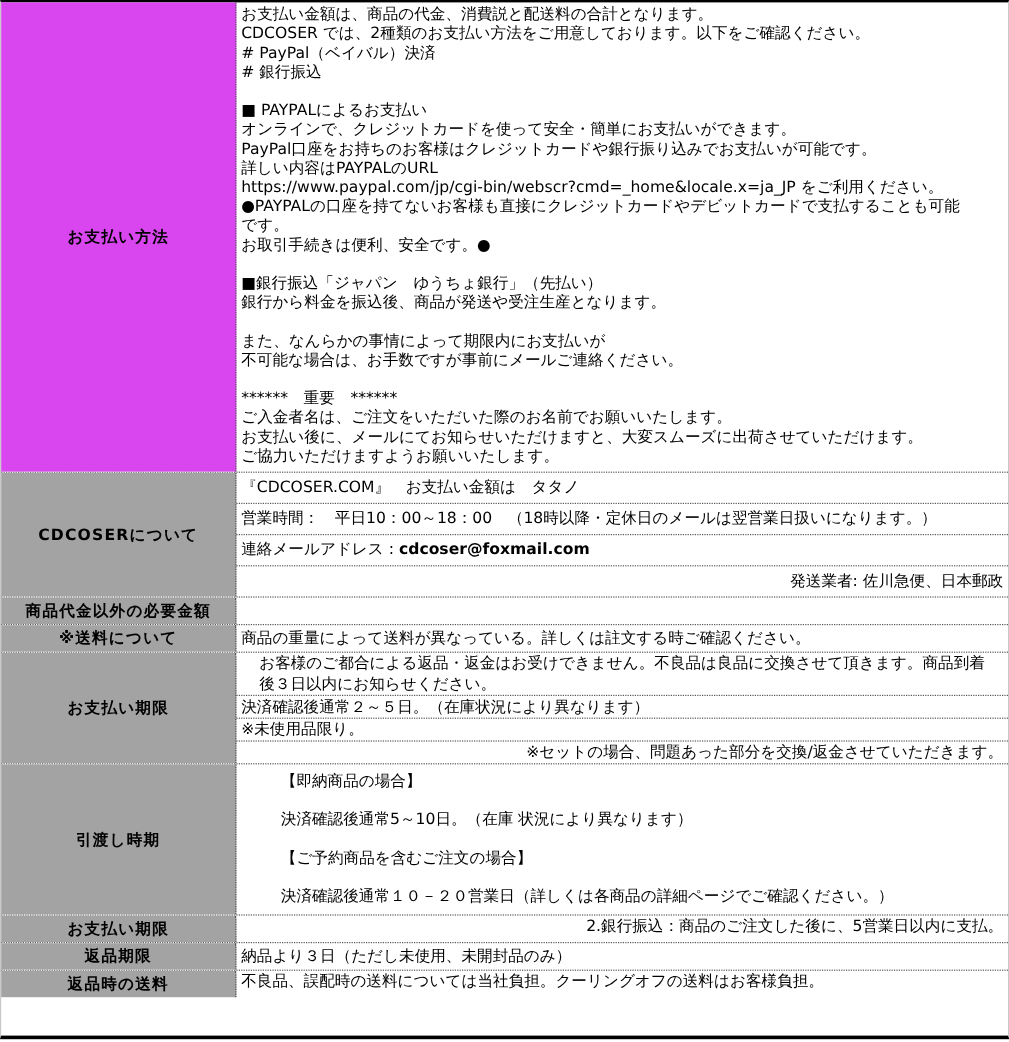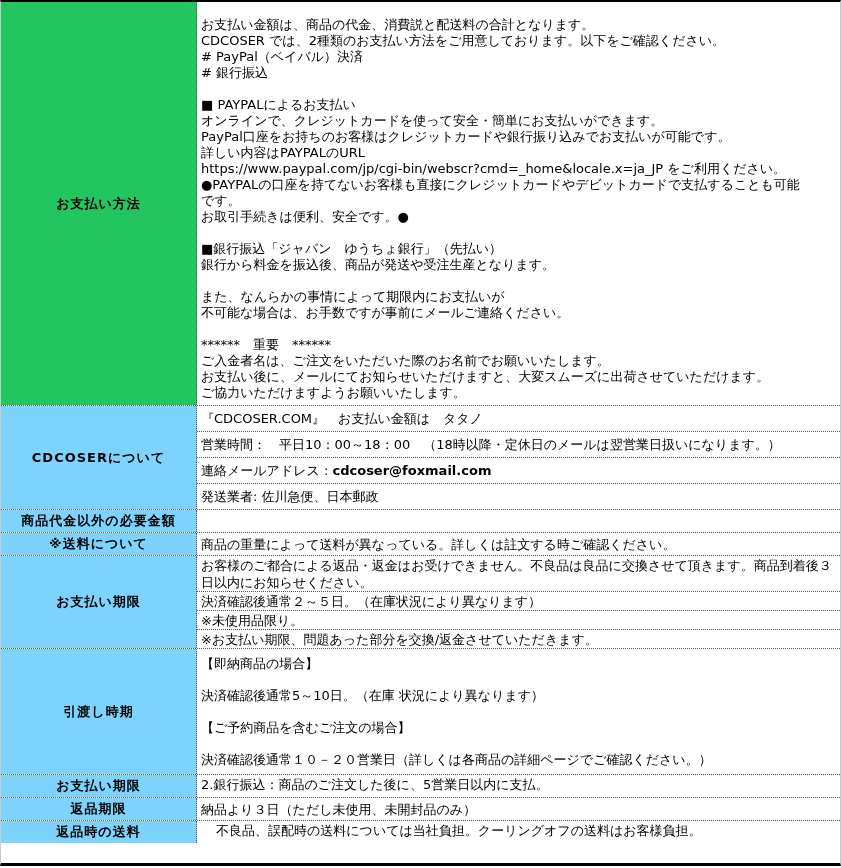--- a/index.html
+++ b/index.html
@@ -24,49 +24,49 @@
   }
   .row {
     display: flex;
     border-bottom: 1px dotted #555555;
     width: 100%;
   }
   .row:last-child { border-bottom: none; }
   .th {
     width: 196px;
     min-width: 196px;
-    background: #7dd3fc;
+    background: #a3a3a3;
     border-right: 1px dotted #555555;
     display: flex;
     align-items: center;
     justify-content: center;
     text-align: center;
     font-weight: bold;
     padding: 2px 3px;
     letter-spacing: 1px;
   }
-  .row-payment .th { background: #22c55e; }
+  .row-payment .th { background: #d946ef; }
   .td { flex: 1; min-width: 0; display: flex; flex-direction: column; }
   .multiline {
     white-space: pre-wrap;
     word-break: break-all;
     line-height: 16px;
-    padding: 15px 4px 4px;
+    padding: 3px 4px 4px;
   }
-  .delivery-block { padding: 7px 4px 6px; }
+  .delivery-block { padding: 7px 4px 6px; margin-left: 33px; }
   .subrow {
     border-bottom: 1px dotted #555555;
     word-break: break-all;
   }
-  .subrow:last-child { border-bottom: none; }
+  .subrow:last-child { border-bottom: none; text-align: right; }
   .subrow.lg { padding: 5px 4px 4px; line-height: 16px; }
   .subrow.sm { padding: 1px 4px 0; line-height: 17px; }
-  .subrow.wrap2 { padding: 1px 4px 0; line-height: 17px; }
+  .subrow.wrap2 { padding: 1px 19px 0; line-height: 17px; }
   .single { padding: 3px 4px 2px; line-height: 17px; word-break: break-all; }
-  .single.tight { padding: 1px 19px 0; }
+  .single.tight { padding: 1px 4px 0; }
   .bold { font-weight: bold; text-align: center; }
 </style>
 </head>
 <body>
 
 <div class="shop-table">
 
   <section class="row row-payment">
     <div class="th">
       <span>お支払い方法</span>
@@ -127,21 +127,21 @@
   </section>
 
   <section class="row">
     <div class="th">
       <span>お支払い期限</span>
     </div>
     <div class="td">
       <div class="subrow wrap2">お客様のご都合による返品・返金はお受けできません。不良品は良品に交換させて頂きます。商品到着後３日以内にお知らせください。</div>
       <div class="subrow sm">決済確認後通常２～５日。（在庫状況により異なります）</div>
       <div class="subrow sm">※未使用品限り。</div>
-      <div class="subrow sm">※お支払い期限、問題あった部分を交換/返金させていただきます。</div>
+      <div class="subrow sm">※セットの場合、問題あった部分を交換/返金させていただきます。</div>
     </div>
   </section>
 
   <section class="row">
     <div class="th">
       <span>引渡し時期</span>
     </div>
     <div class="td">
       <div class="multiline delivery-block">【即納商品の場合】
 

